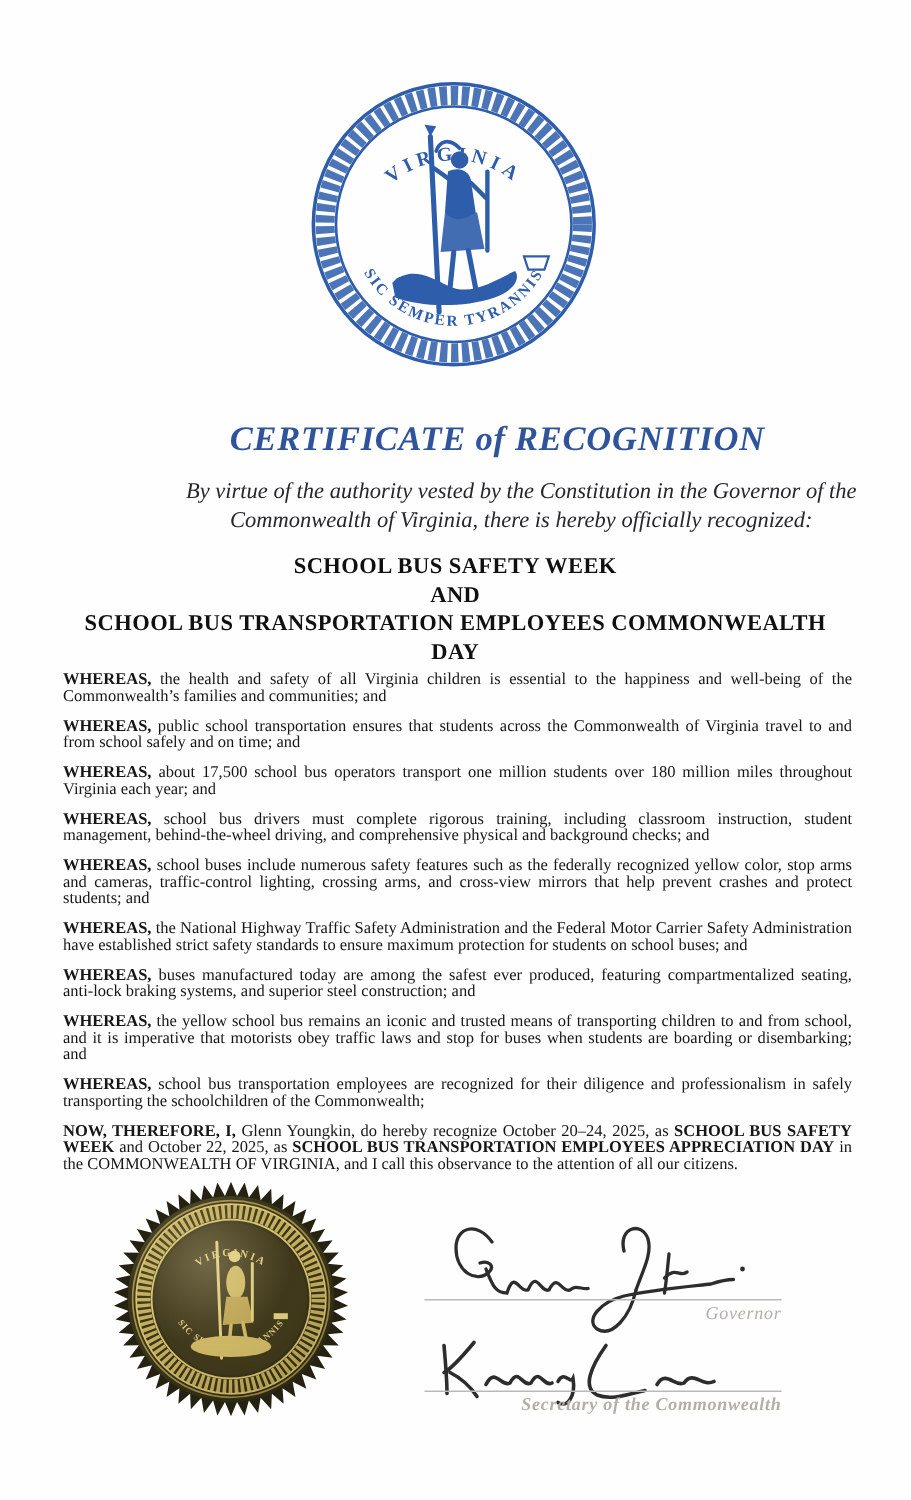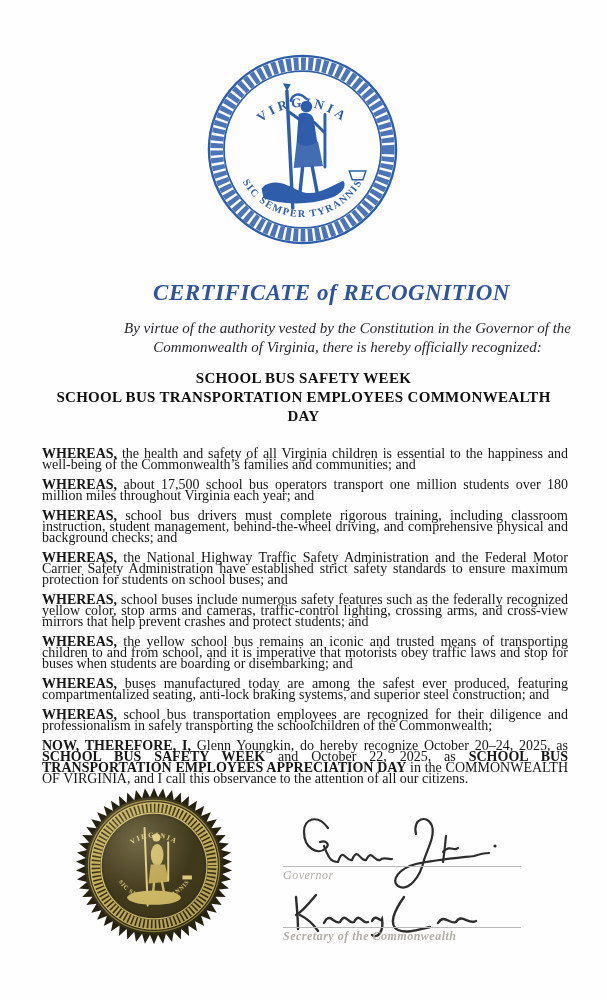--- a/index.html
+++ b/index.html
@@ -21,32 +21,32 @@
   }
   .cert-heading{
     position:absolute; top:369px; left:0; width:100%; text-align:center;
     font-weight:bold; font-size:15px; line-height:19px; color:#101010;
     letter-spacing:0.3px;
   }
   .cert-heading div{white-space:nowrap;}
   
   .body-text{
     position:absolute; left:42px; top:448px; width:526px;
-    font-size:14px; line-height:11px; color:#161616;
+    font-size:11px; line-height:11px; color:#161616;
   }
   .para{margin:0 0 9px 0; text-align:justify;}
   .b{font-weight:bold;}
   
   .seal-gold{position:absolute; left:75px; top:787px; width:158px; height:158px;}
   
   .sig-line{position:absolute; left:283px; width:238px; height:0; border-top:1px solid #b9b9b9;}
   .sig-line.l1{top:866px;}
   .sig-line.l2{top:927px;}
   .sig-label{
-    position:absolute; left:283px; width:238px; text-align:left;
+    position:absolute; left:283px; width:238px; text-align:right;
     font-style:italic; font-size:12px; color:#b3afa8; letter-spacing:0.5px;
   }
   .sig-label.g{top:868px;}
   .sig-label.s{top:929px;font-weight:bold;}
   .sig-svg{position:absolute;}
   .sig1{left:288px; top:806px; width:232px; height:92px;}
   .sig2{left:286px; top:889px; width:212px; height:53px;}
 </style>
 </head>
 <body>
@@ -90,32 +90,34 @@
     </g>
   </svg>
 
   <div class="cert-title">CERTIFICATE of RECOGNITION</div>
   <div class="cert-subtitle">
     <div>By virtue of the authority vested by the Constitution in the Governor of the</div>
     <div>Commonwealth of Virginia, there is hereby officially recognized:</div>
   </div>
   <div class="cert-heading">
     <div>SCHOOL BUS SAFETY WEEK</div>
+    <div>AND</div>
     <div>SCHOOL BUS TRANSPORTATION EMPLOYEES COMMONWEALTH</div>
     <div>DAY</div>
   </div>
 
   <div class="body-text">
       <p class="para"><span class="b">WHEREAS,</span><span> the health and safety of all Virginia children is essential to the happiness and well-being of the Commonwealth’s families and communities; and</span></p>
+      <p class="para"><span class="b">WHEREAS,</span><span> public school transportation ensures that students across the Commonwealth of Virginia travel to and from school safely and on time; and</span></p>
       <p class="para"><span class="b">WHEREAS,</span><span> about 17,500 school bus operators transport one million students over 180 million miles throughout Virginia each year; and</span></p>
       <p class="para"><span class="b">WHEREAS,</span><span> school bus drivers must complete rigorous training, including classroom instruction, student management, behind-the-wheel driving, and comprehensive physical and background checks; and</span></p>
+      <p class="para"><span class="b">WHEREAS,</span><span> school buses include numerous safety features such as the federally recognized yellow color, stop arms and cameras, traffic-control lighting, crossing arms, and cross-view mirrors that help prevent crashes and protect students; and</span></p>
       <p class="para"><span class="b">WHEREAS,</span><span> the National Highway Traffic Safety Administration and the Federal Motor Carrier Safety Administration have established strict safety standards to ensure maximum protection for students on school buses; and</span></p>
-      <p class="para"><span class="b">WHEREAS,</span><span> school buses include numerous safety features such as the federally recognized yellow color, stop arms and cameras, traffic-control lighting, crossing arms, and cross-view mirrors that help prevent crashes and protect students; and</span></p>
+      <p class="para"><span class="b">WHEREAS,</span><span> buses manufactured today are among the safest ever produced, featuring compartmentalized seating, anti-lock braking systems, and superior steel construction; and</span></p>
       <p class="para"><span class="b">WHEREAS,</span><span> the yellow school bus remains an iconic and trusted means of transporting children to and from school, and it is imperative that motorists obey traffic laws and stop for buses when students are boarding or disembarking; and</span></p>
-      <p class="para"><span class="b">WHEREAS,</span><span> buses manufactured today are among the safest ever produced, featuring compartmentalized seating, anti-lock braking systems, and superior steel construction; and</span></p>
       <p class="para"><span class="b">WHEREAS,</span><span> school bus transportation employees are recognized for their diligence and professionalism in safely transporting the schoolchildren of the Commonwealth;</span></p>
       <p class="para"><span class="b">NOW, THEREFORE, I,</span><span> Glenn Youngkin, do hereby recognize October 20–24, 2025, as </span><span class="b">SCHOOL BUS SAFETY WEEK</span><span> and October 22, 2025, as </span><span class="b">SCHOOL BUS TRANSPORTATION EMPLOYEES APPRECIATION DAY</span><span> in the COMMONWEALTH OF VIRGINIA, and I call this observance to the attention of all our citizens.</span></p>
     </div>
 
   <svg class="seal-gold" viewBox="0 0 200 200">
     <defs>
       <path id="gArcTop" d="M 55,95 A 48,48 0 0 1 145,95"></path>
       <path id="gArcBot" d="M 50,110 A 54,54 0 0 0 150,110"></path>
       <radialGradient id="goldshine" cx="38%" cy="32%" r="75%">
         <stop offset="0%" stop-color="#fff3c2" stop-opacity="0.30"></stop>

